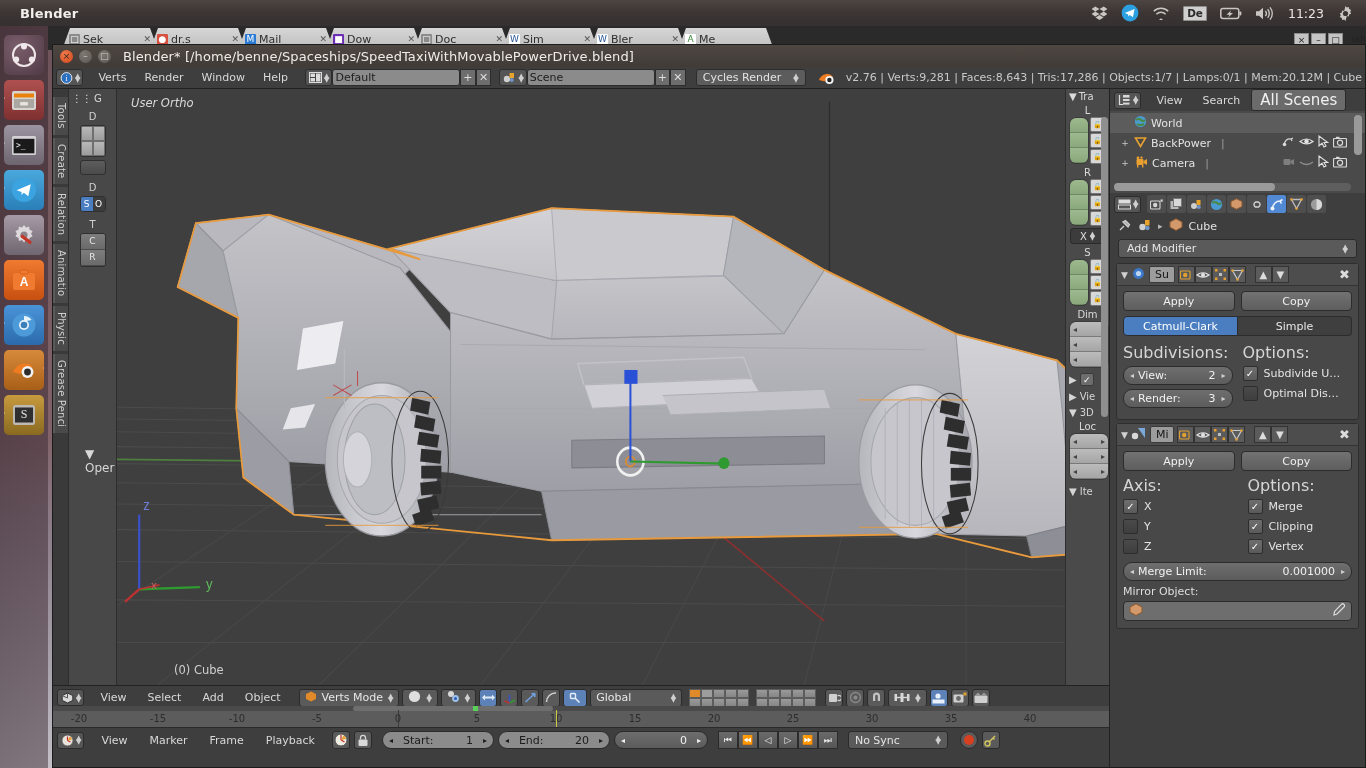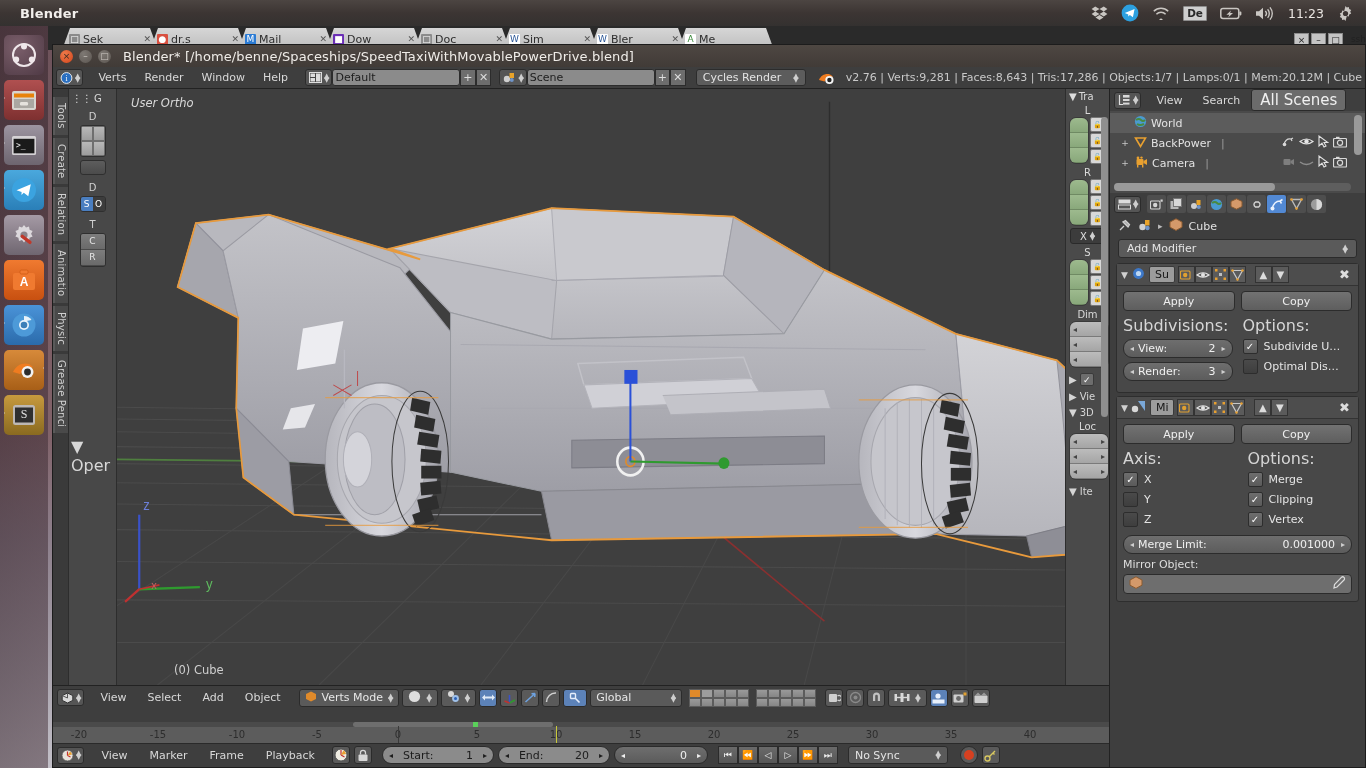--- a/index.html
+++ b/index.html
@@ -171,21 +171,21 @@
     border:1px solid #6f6f6f; }
   .tp-btn { width:26px;height:15px;background:linear-gradient(180deg,#5d5d5d,#4b4b4b);
     border:1px solid #2f2f2f; border-radius:3px; }
   .tp-split { width:26px; display:flex; border:1px solid #2f2f2f; border-radius:3px; overflow:hidden; }
   .tp-split span { flex:1; text-align:center; font-size:9px; line-height:14px; color:#fff; }
   .tp-split .on { background:#4a7ec0; }
   .tp-split .off{ background:#3c3c3c; }
   .tp-stack { width:26px; border:1px solid #2f2f2f;border-radius:3px;overflow:hidden; }
   .tp-stack span { display:block; background:linear-gradient(180deg,#7d7d7d,#6a6a6a);
      font-size:9px;color:#e8e8e8;text-align:center;line-height:15px;border-bottom:1px solid #4a4a4a;}
-  #oper-row { position:absolute; left:2px; bottom:210px; font-size:16px; color:#d8d8d8; }
+  #oper-row { position:absolute; left:16px; bottom:210px; font-size:12px; color:#d8d8d8; }
 
   #viewport {
     flex:1; position:relative; overflow:hidden;
     background:#3f3f3f;
   }
   #vp-text-tl { position:absolute; left:14px; top:7px; color:#d9d9d9; font-size:11.5px;font-style:italic; }
   #vp-text-bl { position:absolute; left:57px; bottom:8px; color:#cfcfcf; font-size:11.5px; }
 
   
   #n-panel {
@@ -225,21 +225,21 @@
   }
   .round-btn { width:18px;height:18px;border-radius:3px;background:#5a5a5a;border:1px solid #2b2b2b;
      display:flex;align-items:center;justify-content:center;color:#ddd;font-size:10px;}
   .hdrgrid { display:flex; }
   .hdrgrid span { width:12px;height:9px;background:linear-gradient(180deg,#9a9a9a,#868686);
      border:1px solid #5c5c5c; }
   .hdrgrid2 { display:flex; flex-direction:column; }
 
   
   #timeline { height:58px; background:#3e3e3e; flex:none; display:flex; flex-direction:column;}
-  #tl-ruler { height:18px; background:#5c5c5c; position:relative; border-top:1px solid #2a2a2a;margin-top:16px;}
+  #tl-ruler { height:18px; background:#5c5c5c; position:relative; border-top:1px solid #2a2a2a;}
   #tl-scrollbar { position:absolute; left:0; right:0; top:-4px; height:5px; }
   .tl-tick { position:absolute; top:3px; font-size:10px; color:#2d2d2d; transform:translateX(-50%); }
   #tl-header {
     height:25px; background:#3e3e3e; display:flex; align-items:center; gap:4px;
     padding:0 4px; border-top:1px solid #2a2a2a;
   }
   .numfield {
     height:18px; background:#8b8b8b; border:1px solid #2b2b2b; border-radius:9px;
     display:flex;align-items:center;justify-content:space-between;padding:0 6px;
     color:#1c1c1c;font-size:11px; gap:10px;
@@ -1362,20 +1362,24 @@
             <span class="mi-grp" style="margin-left:6px">
               <span class="mi-btn">▲</span>
               <span class="mi-btn">▼</span>
             </span>
             <span style="margin-left:auto;margin-right:4px;font-size:13px;color:#dcdcdc">✖</span>
           </div>
           <div class="mod-body">
             <div class="btn-row">
               <div class="gbtn">Apply</div>
               <div class="gbtn">Copy</div>
+            </div>
+            <div class="seg">
+              <div class="a">Catmull-Clark</div>
+              <div class="b">Simple</div>
             </div>
             <div class="cols2">
               <div style="flex:1">
                 <div class="colhdr">Subdivisions:</div>
                 <div class="numrow">
                   <span class="ar">◂</span>
                   <span class="lab">View:</span>
                   <span>2</span>
                   <span class="ar" style="margin-left:6px">▸</span>
                 </div>

